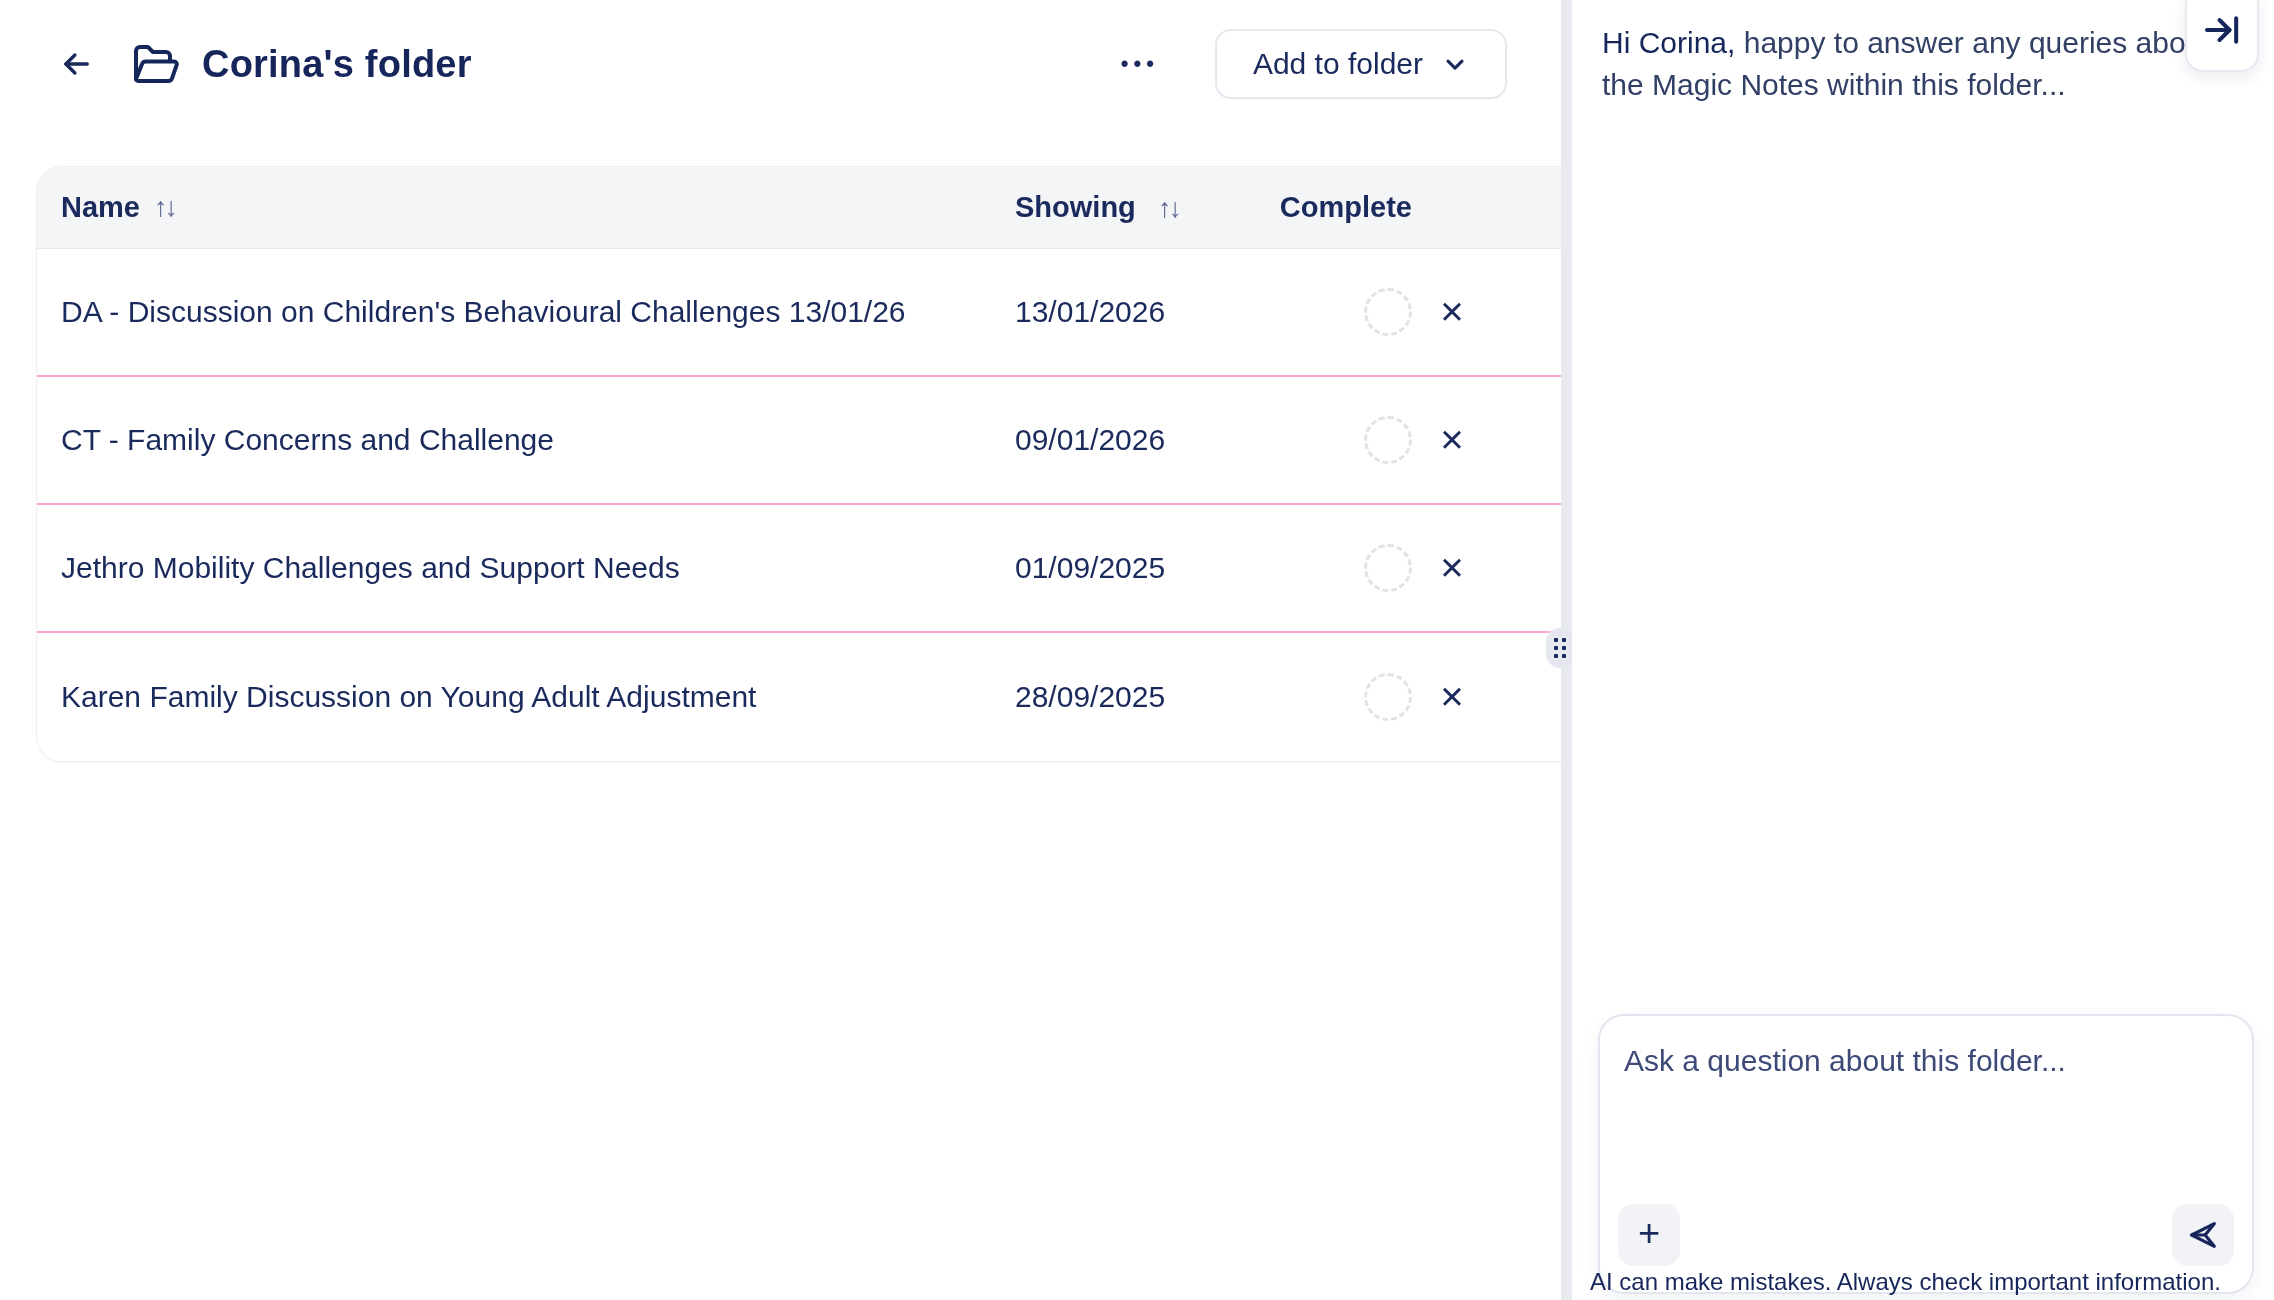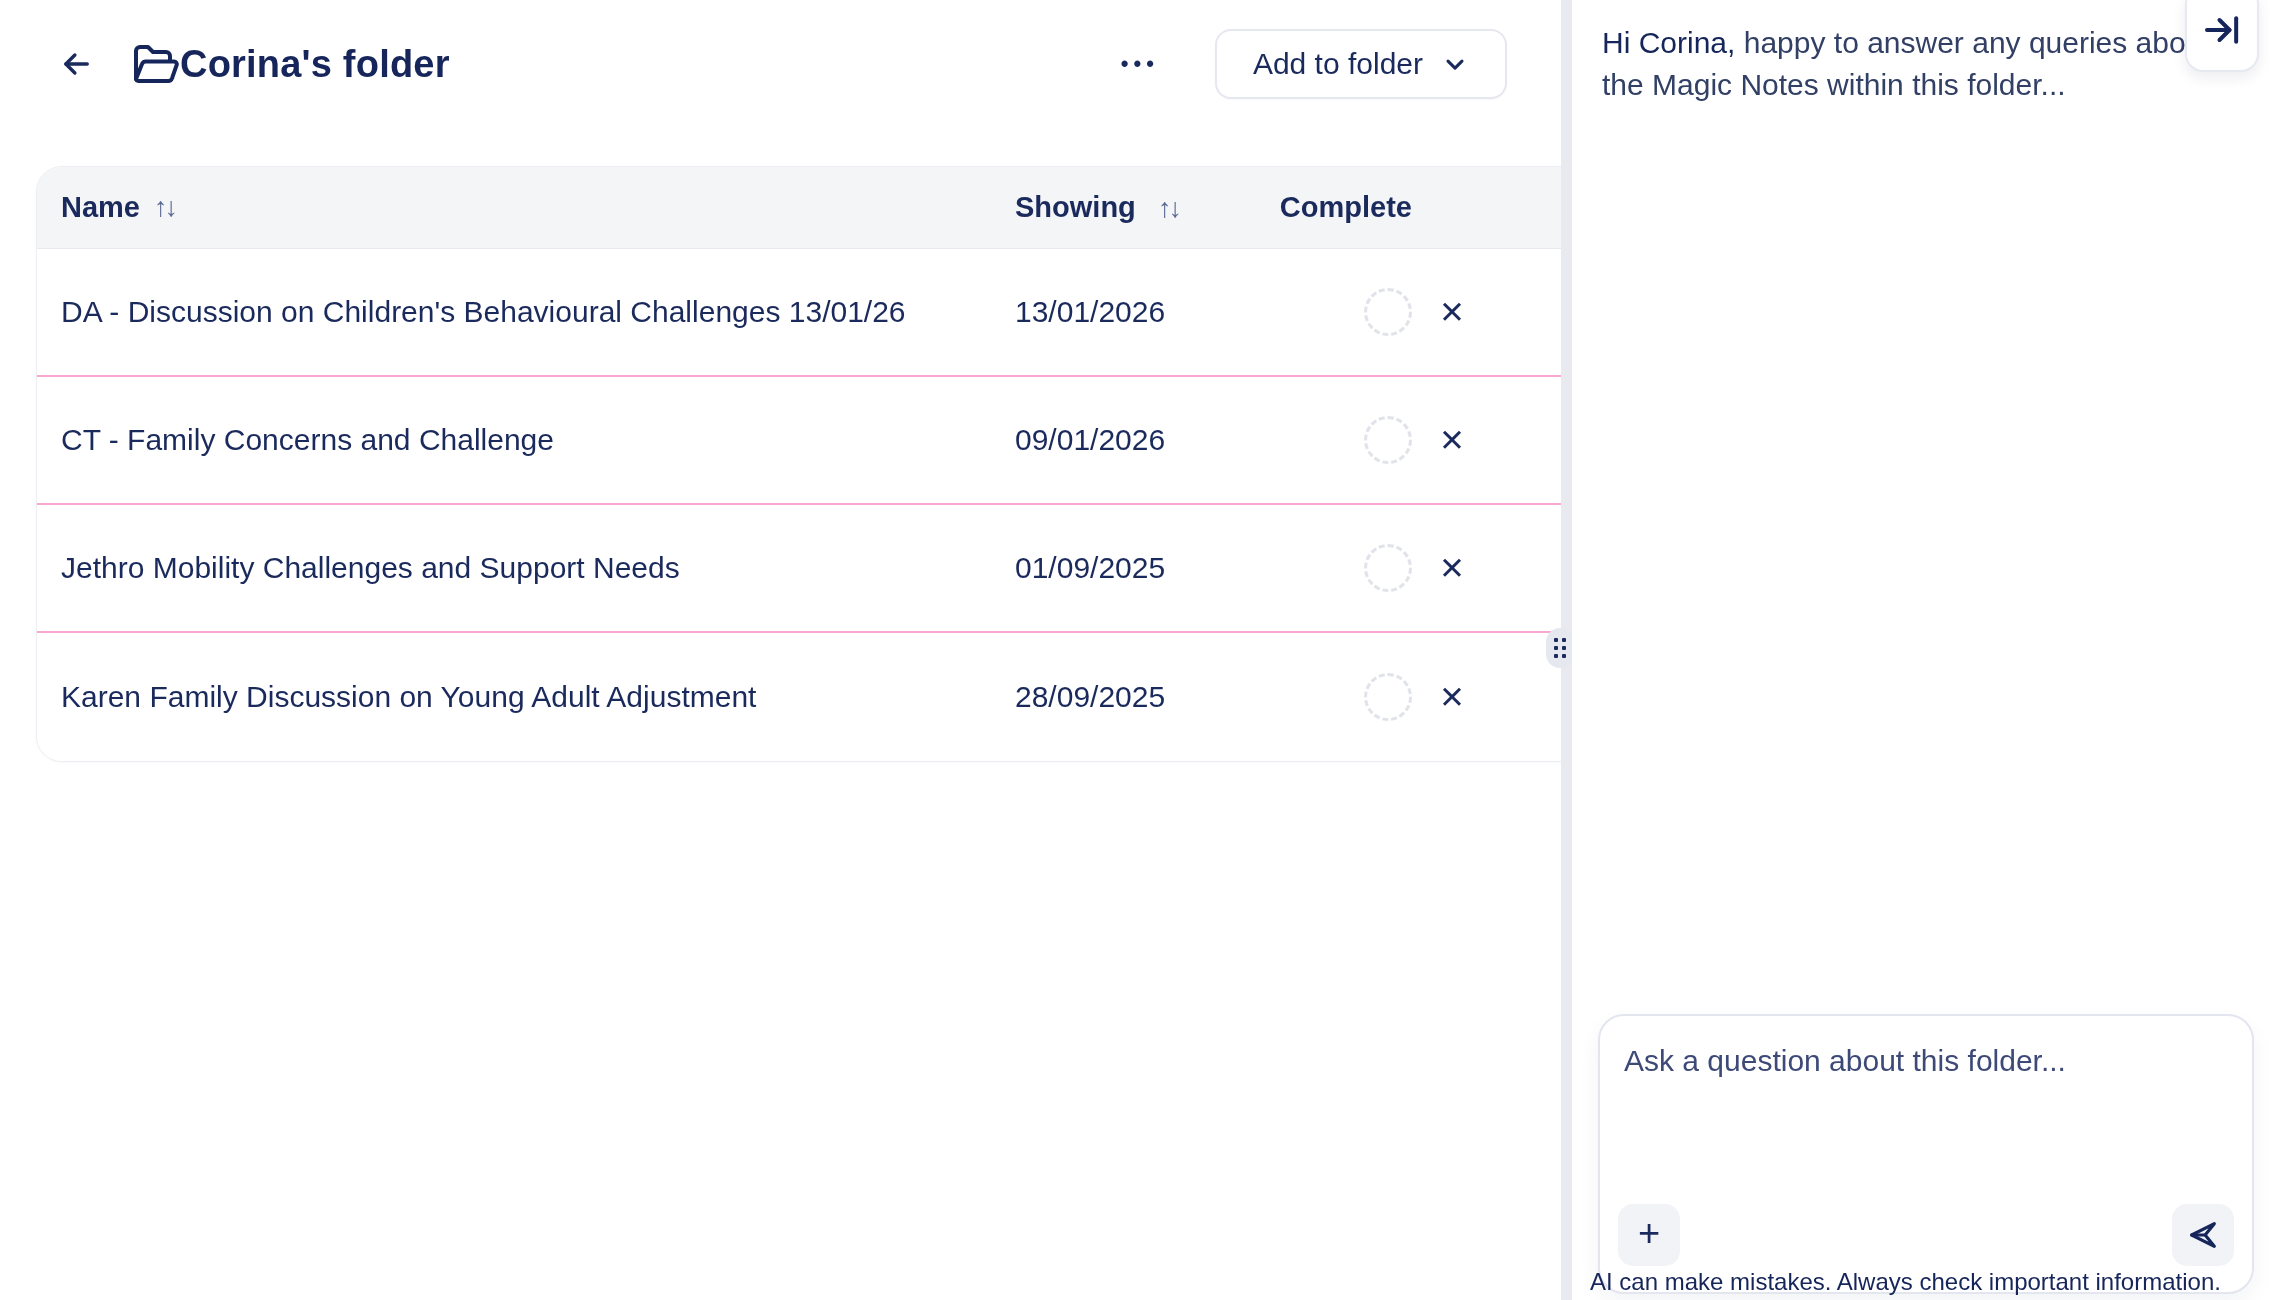--- a/index.html
+++ b/index.html
@@ -11,21 +11,21 @@
     position: relative;
     overflow: hidden;
   }
 
   
   .left-panel { position: absolute; left: 0; top: 0; width: 1561px; height: 1300px; background: #fff; }
 
   .page-header { display: flex; align-items: center; height: 128px; padding: 0 54px 0 56px; }
   .back-btn { width: 40px; height: 40px; display: flex; align-items: center; justify-content: center; cursor: pointer; background: none; border: none; }
   .folder-ic { margin-left: 36px; display: flex; align-items: center; }
-  .page-title { font-size: 38px; font-weight: 700; color: #16255a; letter-spacing: 0.2px; }
+  .page-title { font-size: 38px; font-weight: 700; color: #16255a; margin-left: 22px; letter-spacing: 0.2px; }
   .header-right { margin-left: auto; display: flex; align-items: center; gap: 52px; }
   .more-btn { background: none; border: none; font-size: 22px; font-weight: 700; color: #1b2a5c; letter-spacing: 5px; cursor: pointer; padding: 8px 4px; }
   .add-folder-btn {
     display: flex; align-items: center; gap: 18px;
     height: 70px; padding: 0 36px;
     background: #fff; border: 2px solid #e6e8ef; border-radius: 16px;
     font-size: 30px; font-weight: 500; color: #1b2a5c;
     font-family: inherit; cursor: pointer;
     box-shadow: 0 1px 2px rgba(20,30,80,0.03);
   }

